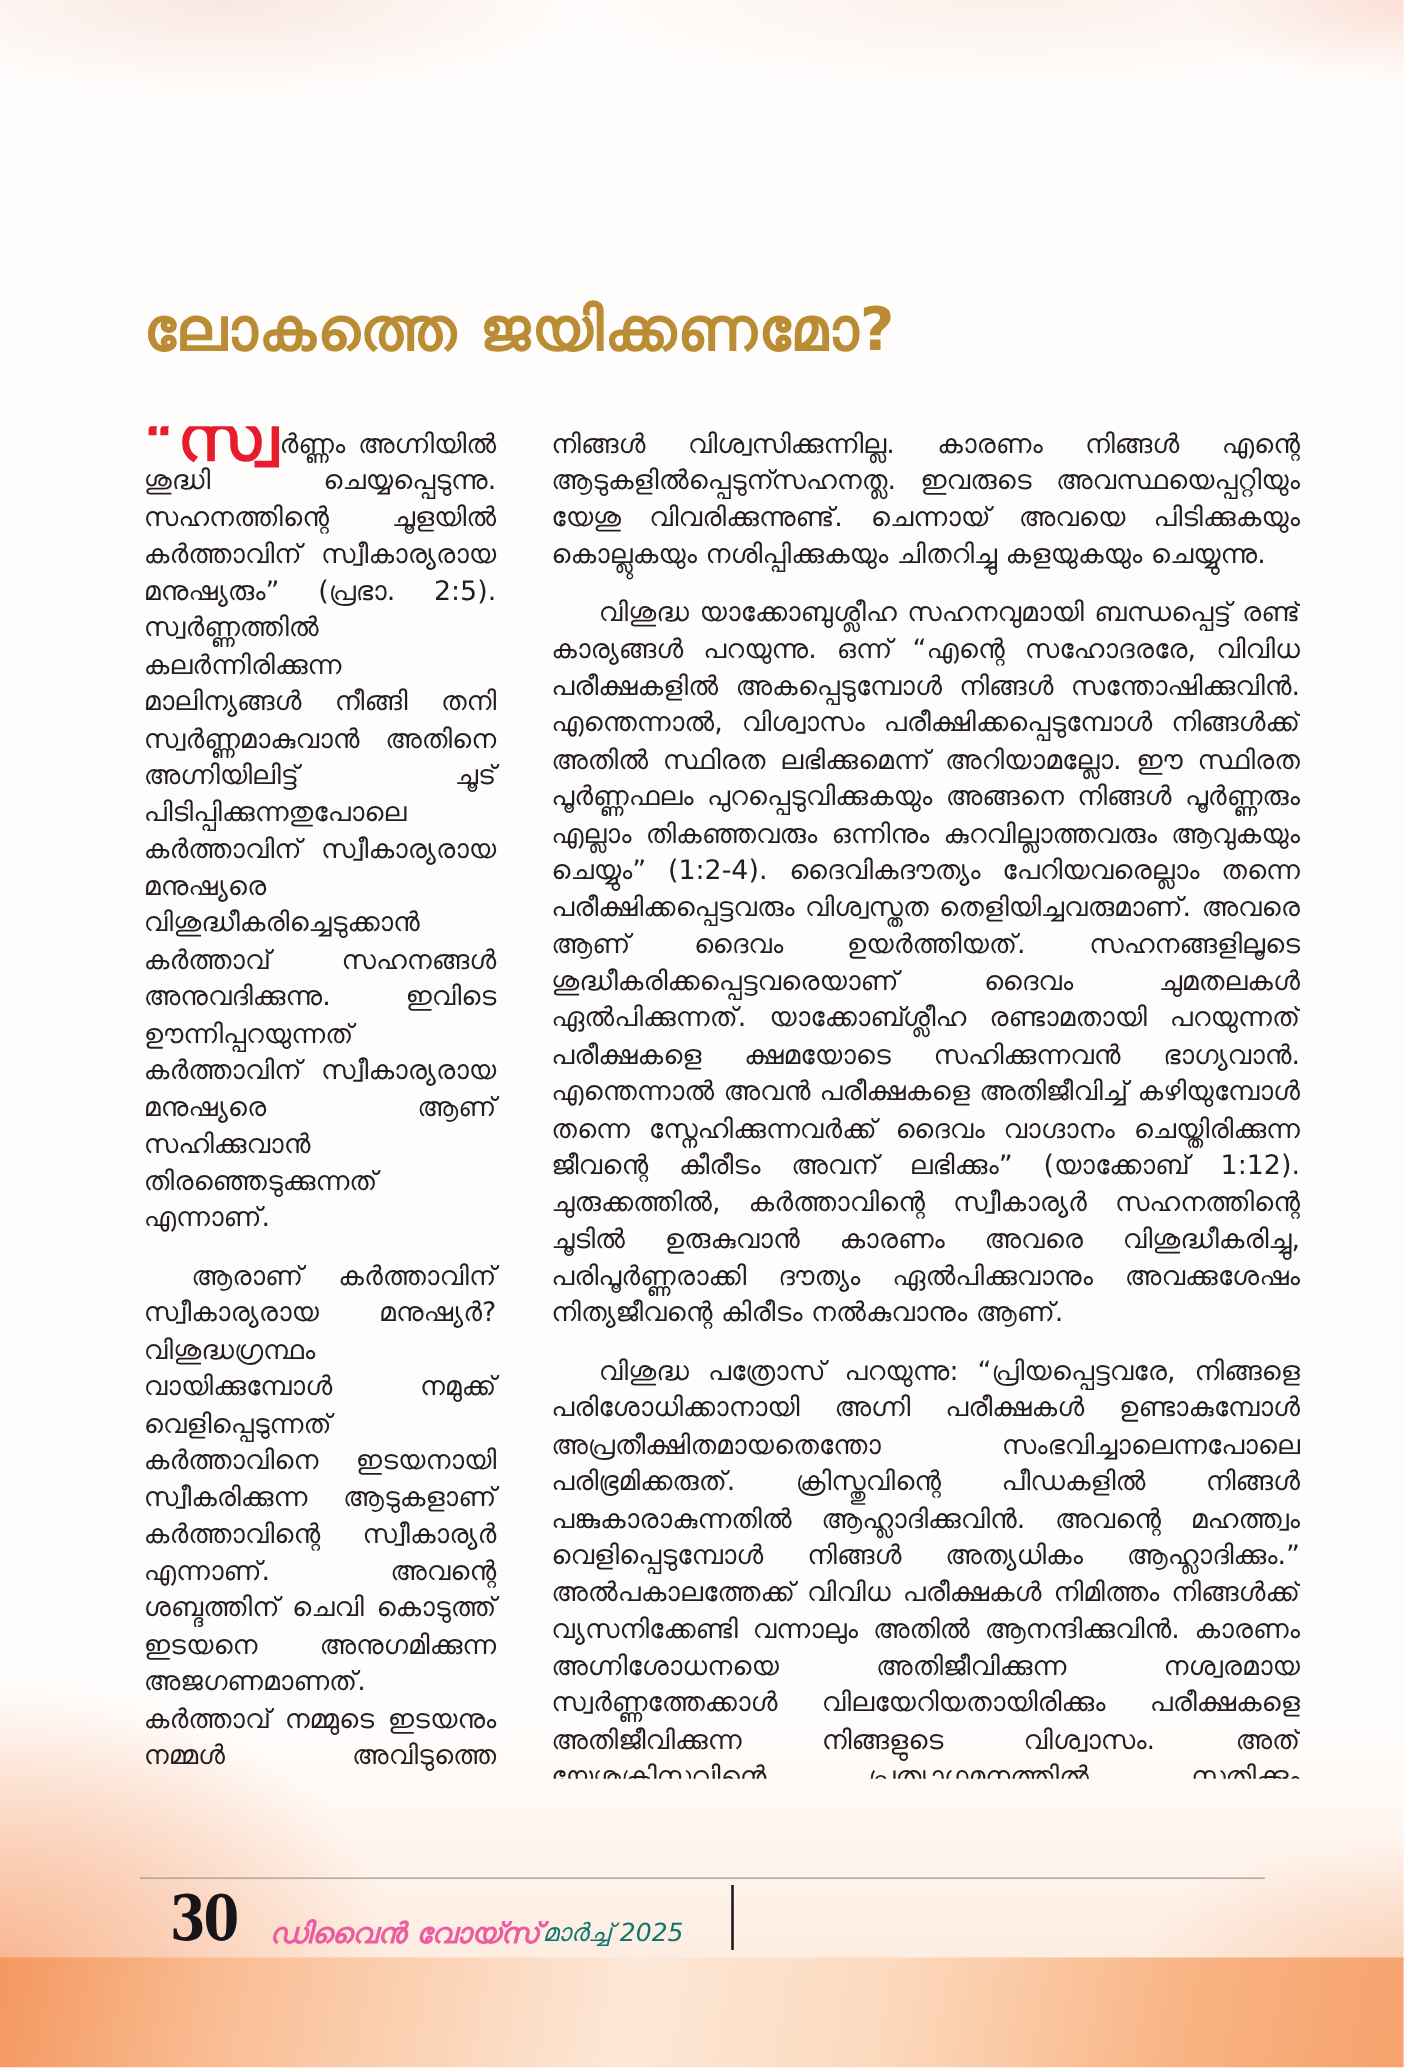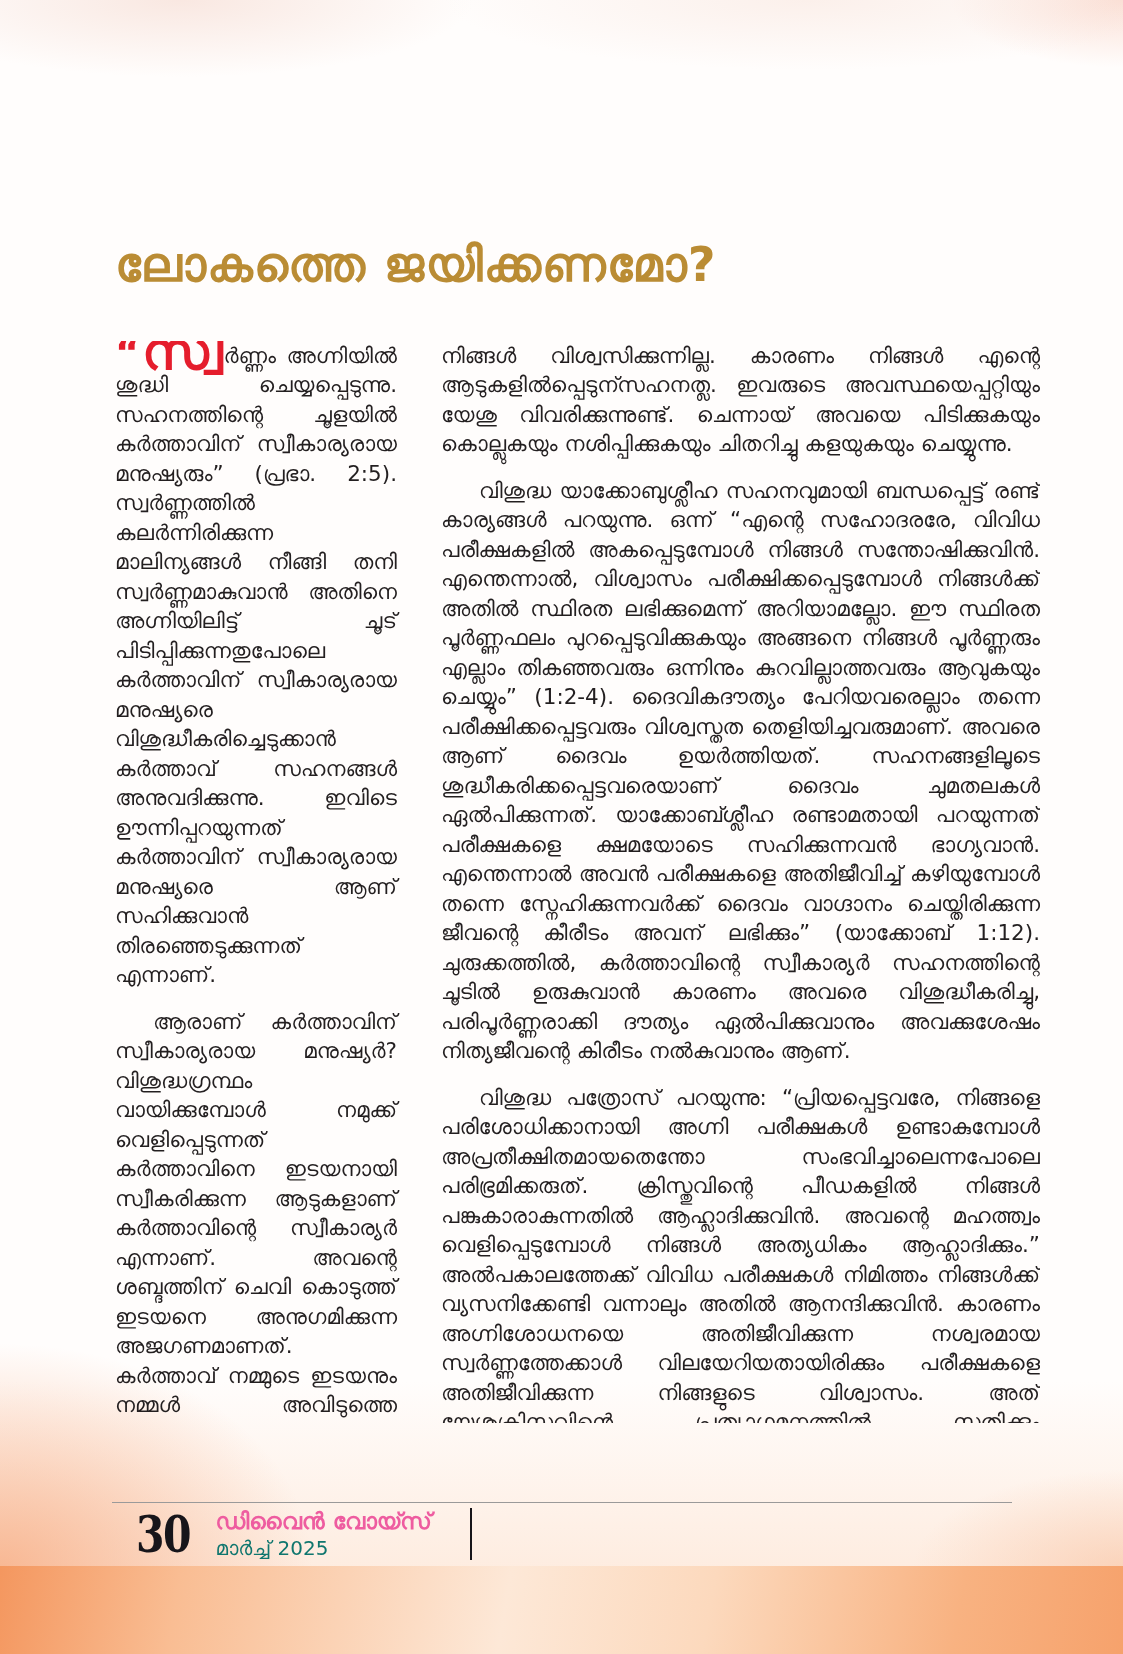--- a/index.html
+++ b/index.html
@@ -92,21 +92,21 @@
     position:absolute;left:125px;top:1508px;
     display:flex;align-items:flex-end;gap:20px;margin-left:11px;
   }
   .page-number{
     font-family:"DejaVu Serif","Liberation Serif",serif;
     font-size:50px;font-weight:bold;color:#17151a;
     letter-spacing:-2px;
     transform:scaleX(0.82);transform-origin:left center;
     line-height:1;
   }
-  .footer-meta{display:flex;flex-direction:column;gap:2px;margin-left:-6px;}
+  .footer-meta{display:flex;gap:2px;margin-left:-6px;font-style:italic;}
   .magazine-name{
     color:var(--magazine-pink);
     font-size:23px;font-weight:bold;line-height:1.15;
   }
   .issue-date{
     color:#0f766e;font-size:20px;line-height:1.2;
   }
   .footer-divider{
     width:2px;height:52px;background:#17151a;margin-left:18px;
   }

